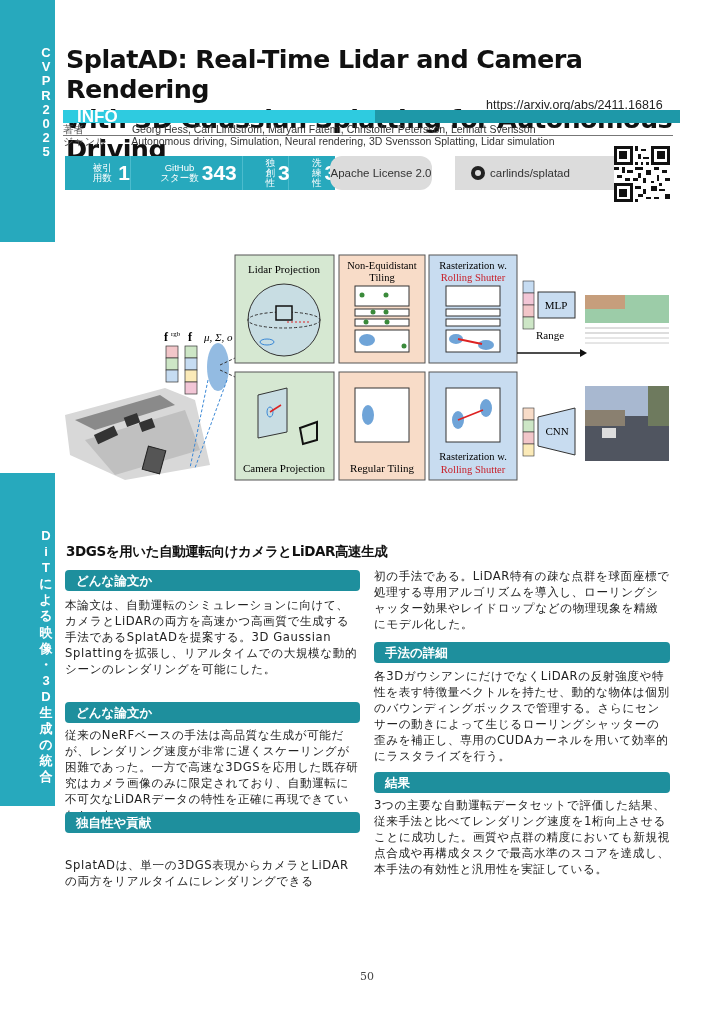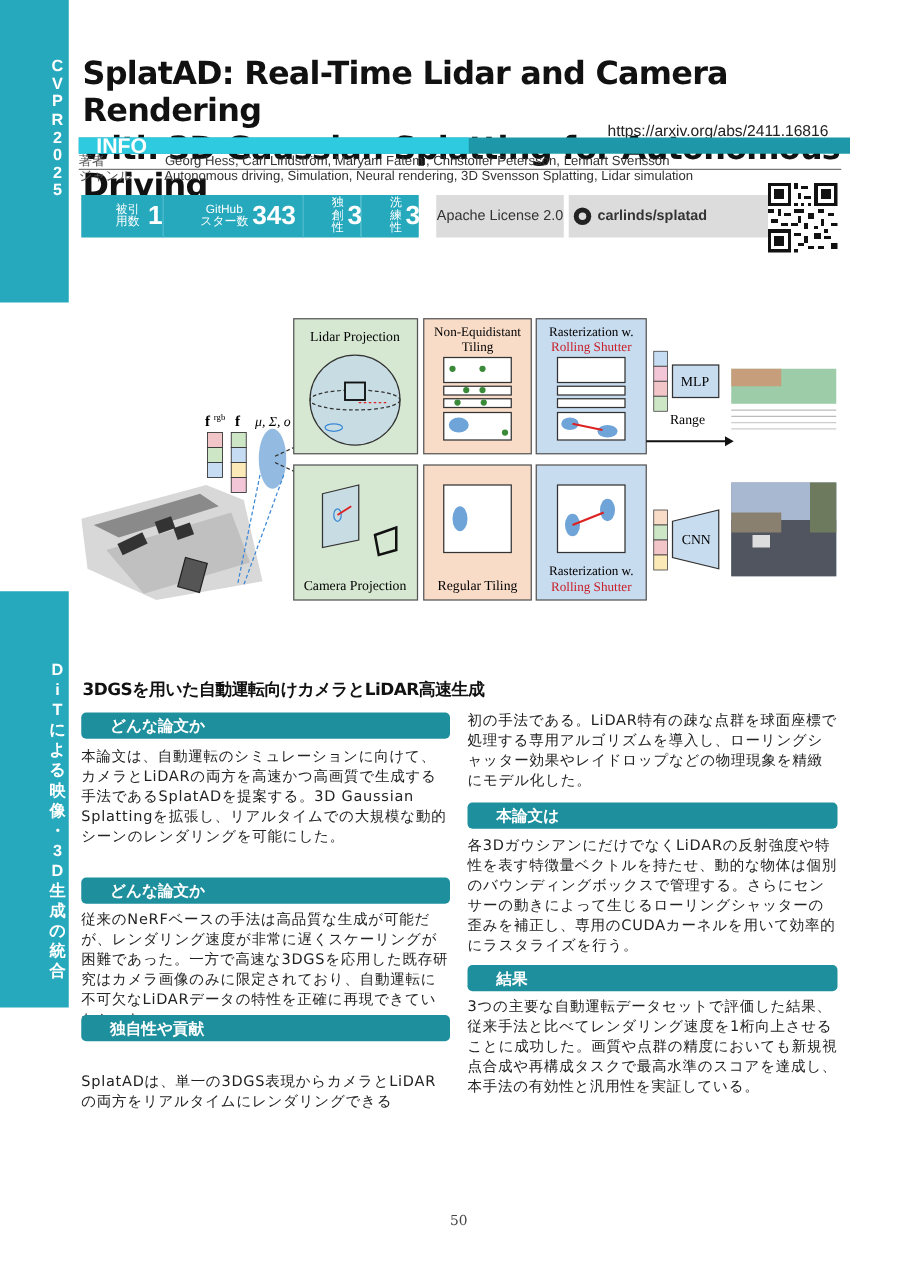--- a/index.html
+++ b/index.html
@@ -24,32 +24,32 @@
   .info-row .k { display: inline-block; width: 50px; color: #555; margin-right: 16px; }
   .info-row.r1 { top: 123px; border-bottom: 1px solid #777; width: 610px; }
   .info-row.r2 { top: 135px; }
 
   .stats { position: absolute; left: 65px; top: 156px; height: 34px; display: flex; }
   .stat { background: #27a9bd; color: #fff; height: 34px; display: flex; align-items: center; justify-content: center; border-right: 1px solid #4cbccd; }
   .stat .lbl { font-size: 9.5px; line-height: 10px; text-align: center; font-family: "Liberation Sans", sans-serif; margin-right: 3px; margin-left: 24px; }
   .stat .num { font-size: 21px; font-weight: bold; font-family: "Liberation Sans", sans-serif; }
   .s1 { width: 66px; } .s2 { width: 112px; } .s3 { width: 46px; } .s4 { width: 46px; border-right: none; }
   .grey-chip { position: absolute; top: 156px; height: 34px; background: #dcdcdc; display: flex; align-items: center; font-size: 11.5px; color: #333; font-family: "Liberation Sans", sans-serif; }
-  .chip-license { left: 349px; width: 102px; justify-content: center; }
-  .chip-repo { left: 455px; width: 180px; padding-left: 4px; font-weight: bold; }
+  .chip-license { left: 330px; width: 102px; justify-content: center; border-radius: 12px; }
+  .chip-repo { left: 455px; width: 180px; padding-left: 16px; }
   .gh-icon { width: 14px; height: 14px; border-radius: 50%; background: #222; margin-right: 5px; position: relative; }
   .gh-icon::after { content: ""; position: absolute; left: 4px; top: 4px; width: 6px; height: 6px; border-radius: 50%; background: #dcdcdc; }
 
   .qr { position: absolute; left: 614px; top: 146px; width: 56px; height: 56px; }
 
   .figure { position: absolute; left: 65px; top: 240px; width: 605px; height: 250px; }
 
   .subtitle { position: absolute; left: 66px; top: 543px; font-size: 13.5px; font-weight: bold; color: #111; letter-spacing: -0.4px; }
 
-  .sec-head { position: absolute; height: 21px; background: #1e8f9d; border-radius: 4px; color: #fff; font-weight: bold; font-size: 12.5px; line-height: 21px; padding-left: 23px; }
+  .sec-head { position: absolute; height: 21px; background: #1e8f9d; border-radius: 4px; color: #fff; font-weight: bold; font-size: 12.5px; line-height: 21px; padding-left: 11px; }
   .sec-body { position: absolute; font-size: 11.6px; line-height: 16.1px; color: #222; letter-spacing: 0.6px; }
   .col-l { left: 65px; width: 295px; }
   .col-r { left: 374px; width: 296px; }
 
   .page-num { position: absolute; left: 360px; top: 970px; font-size: 11px; color: #444; font-family: "DejaVu Serif", serif; }
 </style>
 </head>
 <body>
 
 <div class="sidebar-top"></div>
@@ -322,19 +322,19 @@
 <div class="sec-body col-l" style="top:597px">本論文は、自動運転のシミュレーションに向けて、カメラとLiDARの両方を高速かつ高画質で生成する手法であるSplatADを提案する。3D Gaussian Splattingを拡張し、リアルタイムでの大規模な動的シーンのレンダリングを可能にした。</div>
 
 <div class="sec-head col-l" style="top:702px">どんな論文か</div>
 <div class="sec-body col-l" style="top:727px">従来のNeRFベースの手法は高品質な生成が可能だが、レンダリング速度が非常に遅くスケーリングが困難であった。一方で高速な3DGSを応用した既存研究はカメラ画像のみに限定されており、自動運転に不可欠なLiDARデータの特性を正確に再現できていなかった。</div>
 
 <div class="sec-head col-l" style="top:812px">独自性や貢献</div>
 <div class="sec-body col-l" style="top:857px">SplatADは、単一の3DGS表現からカメラとLiDARの両方をリアルタイムにレンダリングできる</div>
 
 <div class="sec-body col-r" style="top:568px">初の手法である。LiDAR特有の疎な点群を球面座標で処理する専用アルゴリズムを導入し、ローリングシャッター効果やレイドロップなどの物理現象を精緻にモデル化した。</div>
 
-<div class="sec-head col-r" style="top:642px">本論文は</div>
+<div class="sec-head col-r" style="top:642px">手法の詳細</div>
 <div class="sec-body col-r" style="top:668px">各3DガウシアンにだけでなくLiDARの反射強度や特性を表す特徴量ベクトルを持たせ、動的な物体は個別のバウンディングボックスで管理する。さらにセンサーの動きによって生じるローリングシャッターの歪みを補正し、専用のCUDAカーネルを用いて効率的にラスタライズを行う。</div>
 
 <div class="sec-head col-r" style="top:772px">結果</div>
 <div class="sec-body col-r" style="top:797px">3つの主要な自動運転データセットで評価した結果、従来手法と比べてレンダリング速度を1桁向上させることに成功した。画質や点群の精度においても新規視点合成や再構成タスクで最高水準のスコアを達成し、本手法の有効性と汎用性を実証している。</div>
 
 <div class="page-num">50</div>
 
 </body></html>

